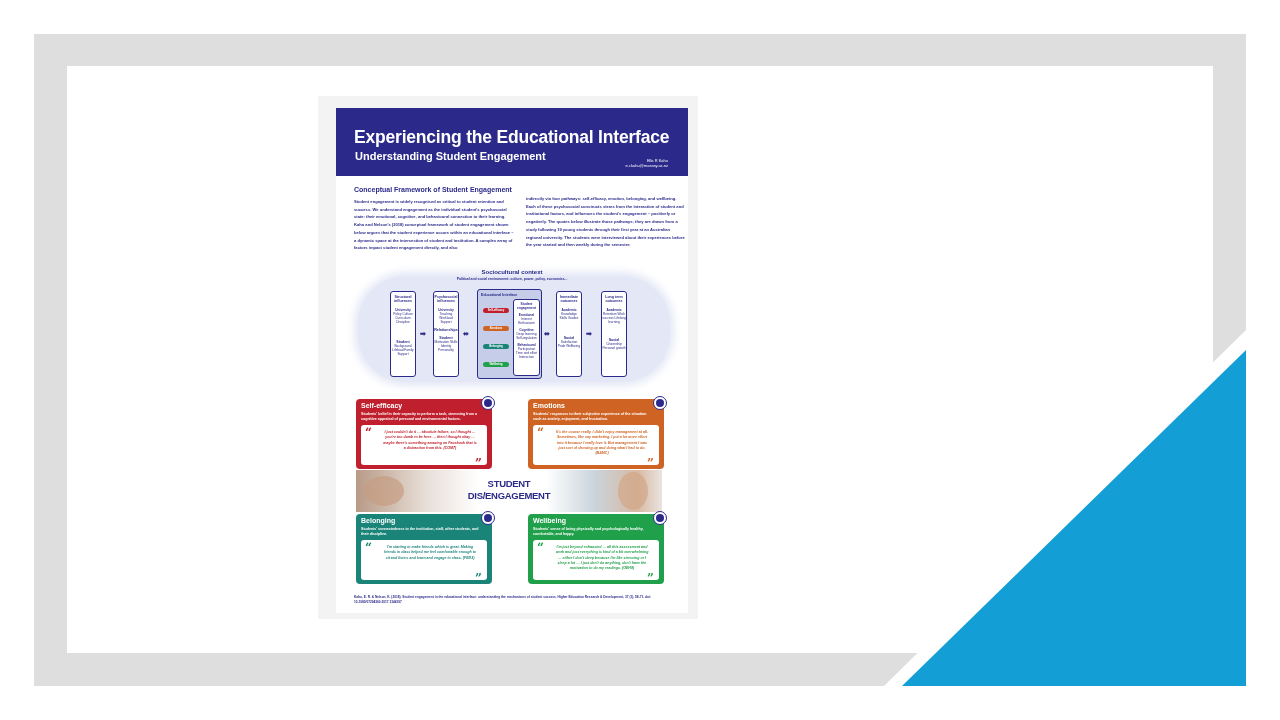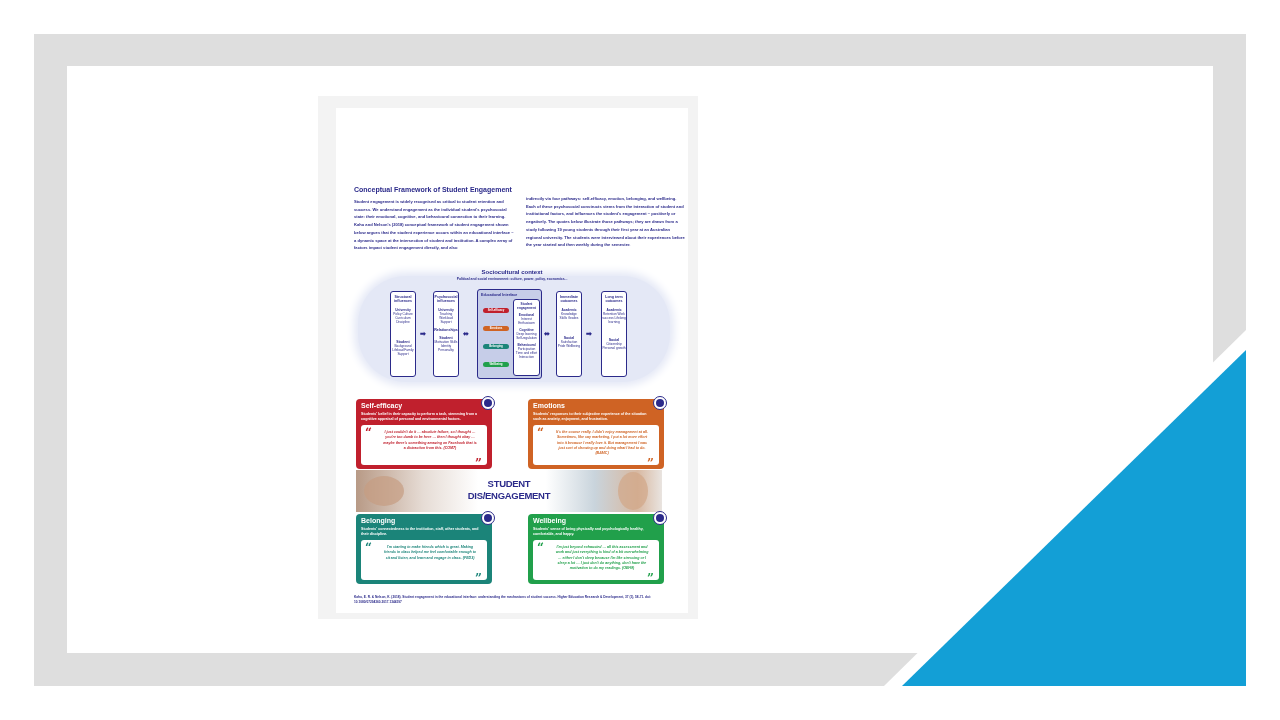--- a/index.html
+++ b/index.html
@@ -51,20 +51,28 @@
 <div class="inner"></div>
 
 <svg class="corner-white" width="1280" height="720" viewBox="0 0 1280 720">
   <polygon points="1246,330 1246,348 1246,686 900,686 884,686" fill="#ffffff"></polygon>
   <polygon points="1246,350 1246,686 902,686" fill="#139fd6"></polygon>
 </svg>
 
 <div class="poster-bg"></div>
 
 <div class="poster">
+  <div class="header">
+    <div class="h-title">Experiencing the Educational Interface</div>
+    <div class="h-sub">Understanding Student Engagement</div>
+    <div class="h-author">
+      <div>Ella R Kahu</div>
+      <div>e.r.kahu@massey.ac.nz</div>
+    </div>
+  </div>
 
   <div class="sec-title">Conceptual Framework of Student Engagement</div>
   <div class="para p1">Student engagement is widely recognised as critical to student retention and success. We understand engagement as the individual student's psychosocial state: their emotional, cognitive, and behavioural connection to their learning. Kahu and Nelson's (2018) conceptual framework of student engagement shown below argues that the student experience occurs within an educational interface – a dynamic space at the intersection of student and institution. A complex array of factors impact student engagement directly, and also</div>
   <div class="para p2">indirectly via four pathways: self-efficacy, emotion, belonging, and wellbeing. Each of these psychosocial constructs stems from the interaction of student and institutional factors, and influences the student's engagement – positively or negatively. The quotes below illustrate those pathways; they are drawn from a study following 19 young students through their first year at an Australian regional university. The students were interviewed about their experiences before the year started and then weekly during the semester.</div>
 
   <div class="cloud"></div>
   <div class="cloud-title">Sociocultural context</div>
   <div class="cloud-sub">Political and social environment: culture, power, policy, economics...</div>
 
   <div class="fbox" style="left:54px;">

